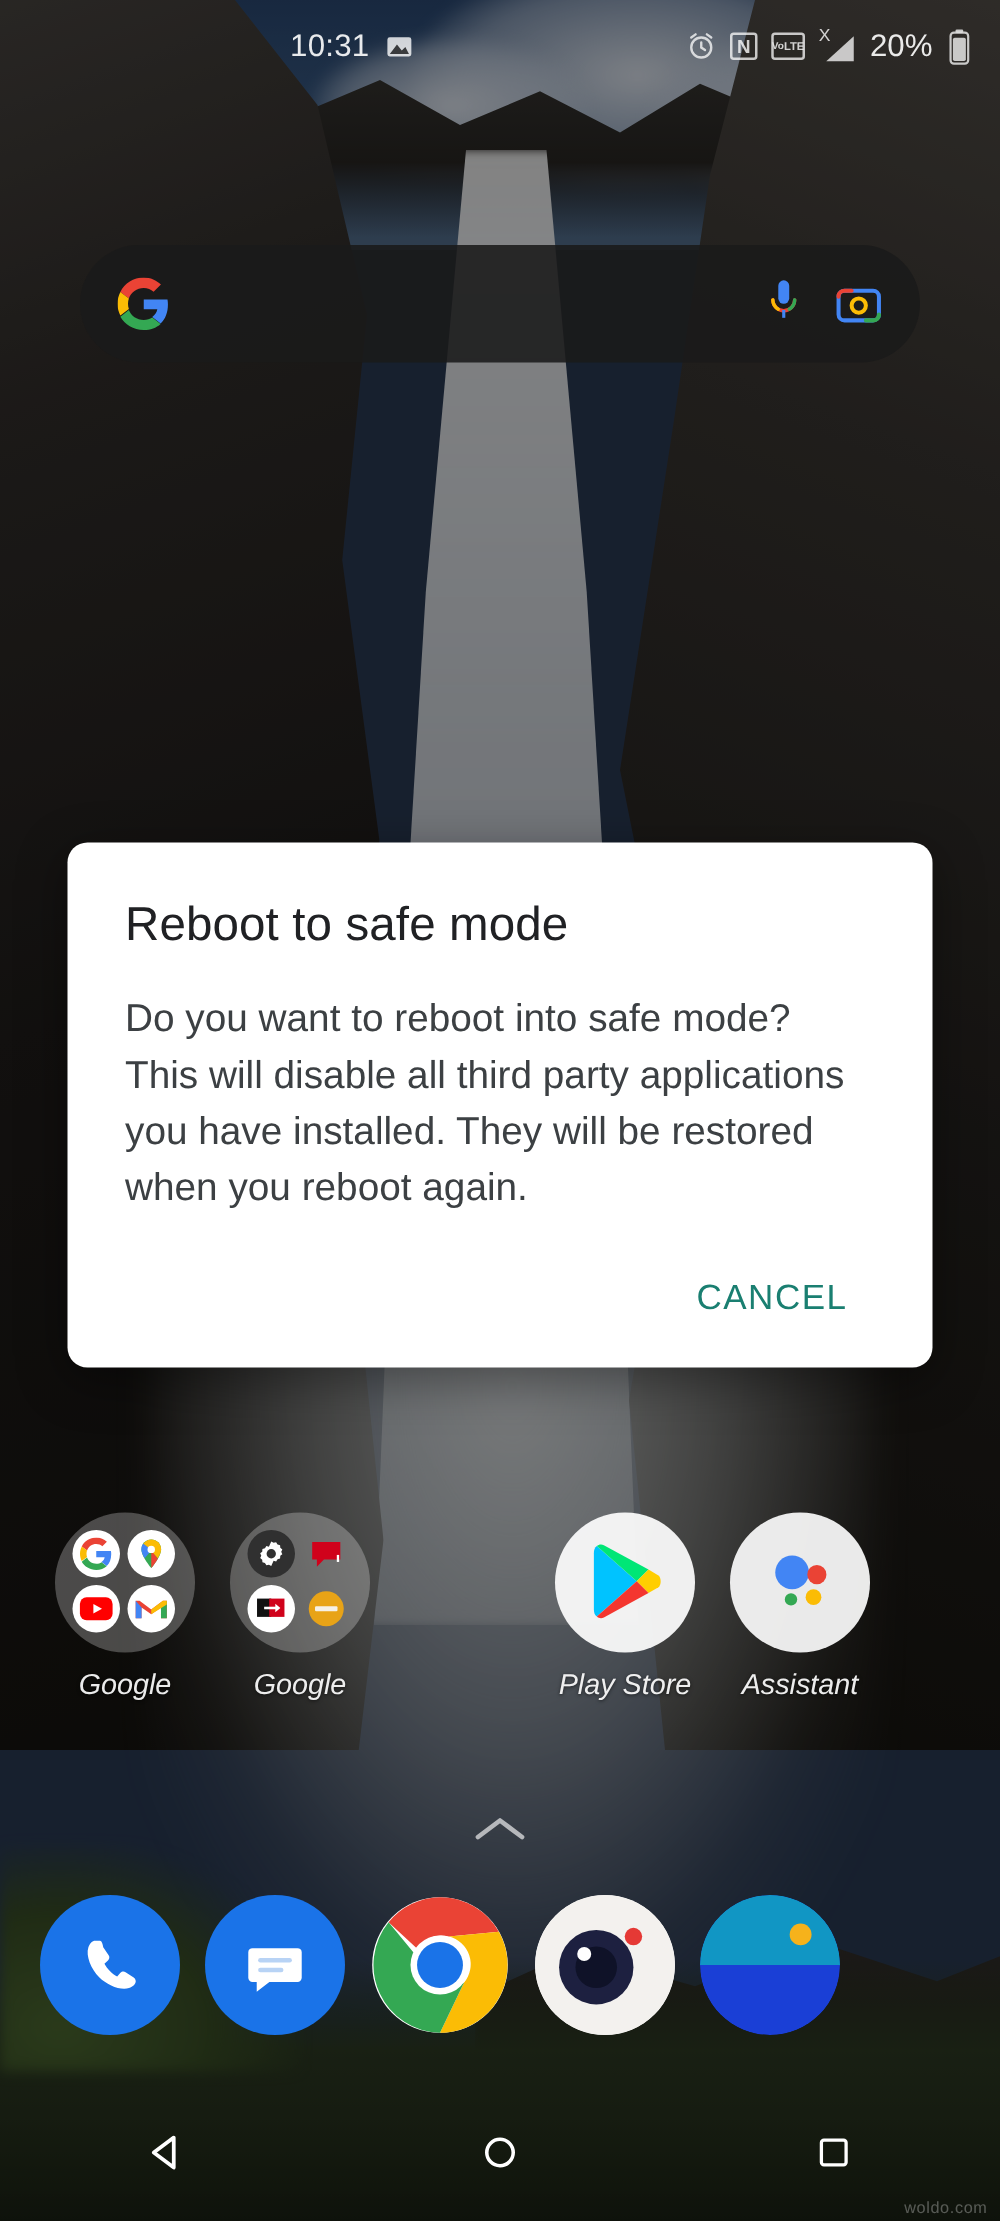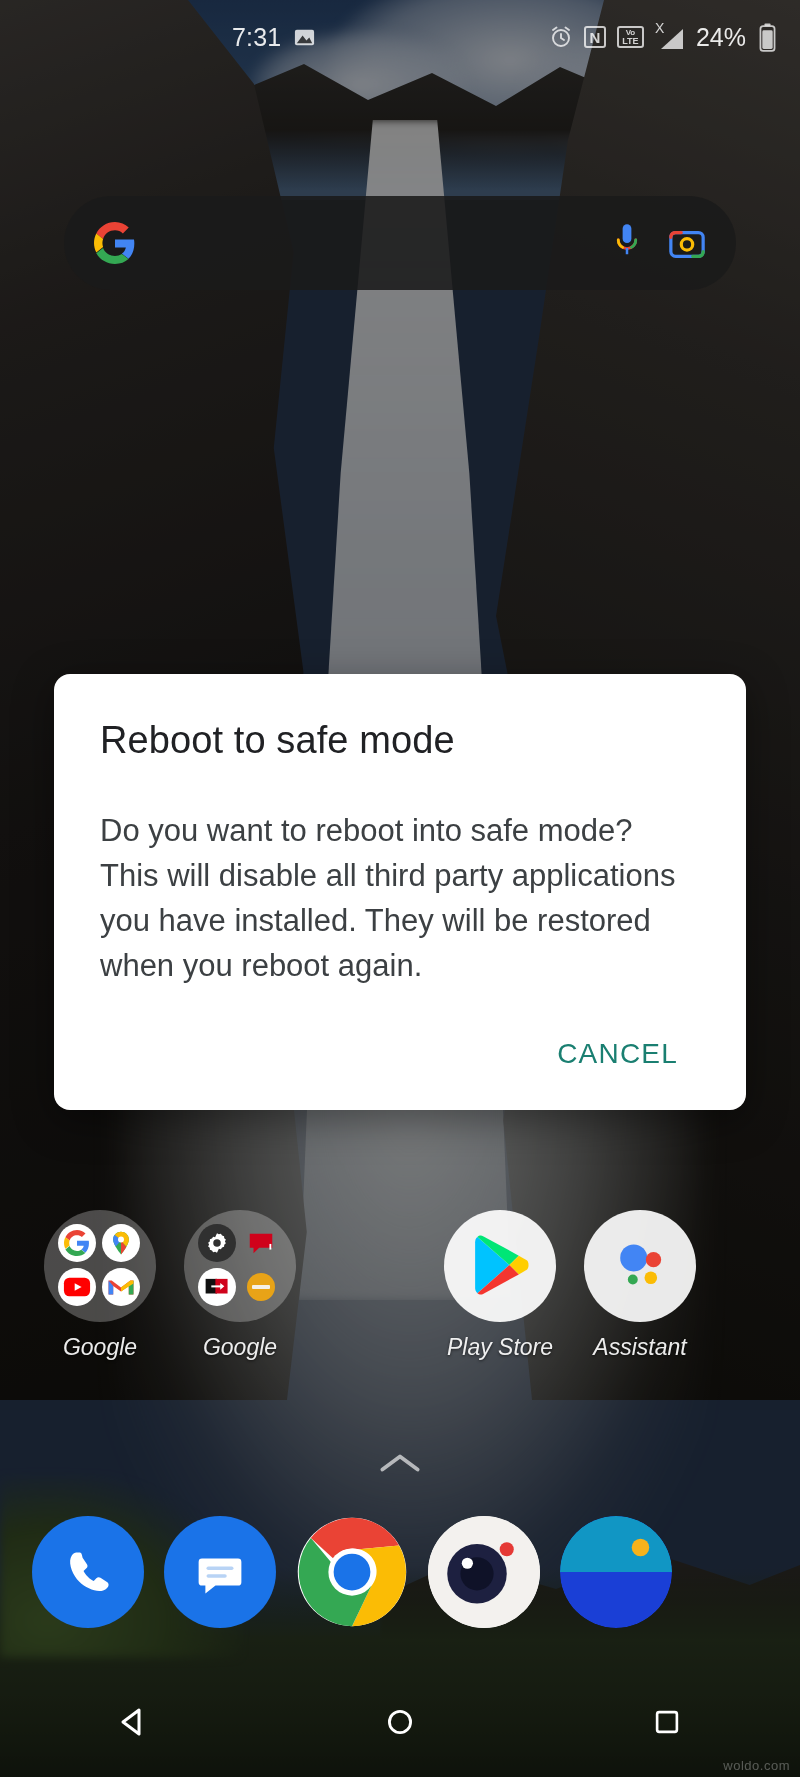--- a/index.html
+++ b/index.html
@@ -121,21 +121,21 @@
   #clock { font-size: 25px; letter-spacing: 0.2px; font-weight: 400; }
   #battery-pct { font-size: 25px; margin-right: 2px; }
 
   .nfc-box {
     width: 22px; height: 22px; border: 2px solid rgba(255,255,255,0.85);
     border-radius: 3px; display: flex; align-items: center; justify-content: center;
     font-size: 15px; font-weight: 700; line-height: 1;
   }
   .volte-box {
     width: 27px; height: 22px; border: 2px solid rgba(255,255,255,0.85);
-    border-radius: 3px; display: flex; flex-direction: column;
+    border-radius: 3px; display: flex; flex-direction: row;
     align-items: center; justify-content: center; line-height: 1;
   }
   .volte-box span:first-child { font-size: 8px; font-weight: 700; }
   .volte-box span:last-child { font-size: 9px; font-weight: 700; }
   .sig-wrap { position: relative; width: 30px; height: 26px; }
   .sig-x { position: absolute; left: 0px; top: -4px; font-size: 14px; }
 
   
   #search-bar {
     position: absolute; left: 64px; top: 196px; width: 672px; height: 94px;
@@ -228,21 +228,21 @@
     left: 54px; top: 674px; width: 692px;
     background: #ffffff;
     border-radius: 16px;
     box-shadow: 0 10px 40px rgba(0,0,0,0.4);
     padding: 44px 46px 26px 46px;
     z-index: 30;
   }
   #dialog-title {
     font-size: 38px; color: #202124; font-weight: 400;
     letter-spacing: 0.1px; line-height: 1.2;
-    margin-bottom: 44px;
+    margin-bottom: 28px;
   }
   #dialog-message {
     font-size: 31px; color: #3c4043; line-height: 45px;
     font-weight: 400;
     max-width: 580px;
   }
   #dialog-actions {
     display: flex; justify-content: flex-end; align-items: center;
     margin-top: 36px; gap: 8px;
   }
@@ -479,21 +479,21 @@
           <circle cx="46" cy="18" r="5" fill="#f6b21b"></circle>
         </svg>
       </div>
     </div>
   </div>
 
   <div id="scrim"></div>
 
   <div id="status-bar">
     <div id="status-left">
-      <span id="clock">7:31</span>
+      <span id="clock">10:31</span>
       <span class="sb-icon">
         <svg viewBox="0 0 24 24" width="23" height="23">
           <rect x="2" y="4" width="20" height="16" rx="2" fill="rgba(255,255,255,0.9)"></rect>
           <path d="M4 18 L10 10 L14 15 L17 12 L20 18 Z" fill="#3a3a3a"></path>
         </svg>
       </span>
     </div>
 
     <div id="status-right">
       <span class="sb-icon">
@@ -509,21 +509,21 @@
       <span class="sb-icon volte-box">
         <span>Vo</span>
         <span>LTE</span>
       </span>
       <span class="sb-icon sig-wrap">
         <span class="sig-x">X</span>
         <svg viewBox="0 0 30 26" width="30" height="26" style="position:absolute;left:0;top:2px;">
           <path d="M28 3 L28 23 L6 23 Z" fill="rgba(255,255,255,0.85)"></path>
         </svg>
       </span>
-      <span id="battery-pct">24%</span>
+      <span id="battery-pct">20%</span>
       <span class="sb-icon">
         <svg viewBox="0 0 16 28" width="17" height="29">
           <rect x="5" y="0.5" width="6" height="2.5" rx="1" fill="rgba(255,255,255,0.85)"></rect>
           <rect x="1.2" y="3" width="13.6" height="24" rx="2.6" fill="none" stroke="rgba(255,255,255,0.85)" stroke-width="1.7"></rect>
           <rect x="3" y="7" width="10" height="18" rx="1.4" fill="rgba(255,255,255,0.85)"></rect>
         </svg>
       </span>
     </div>
   </div>
 

